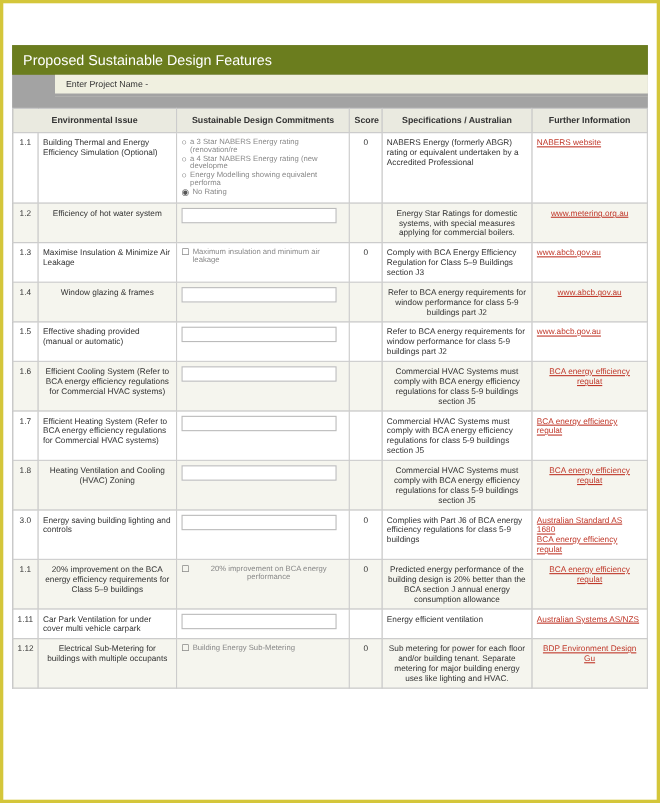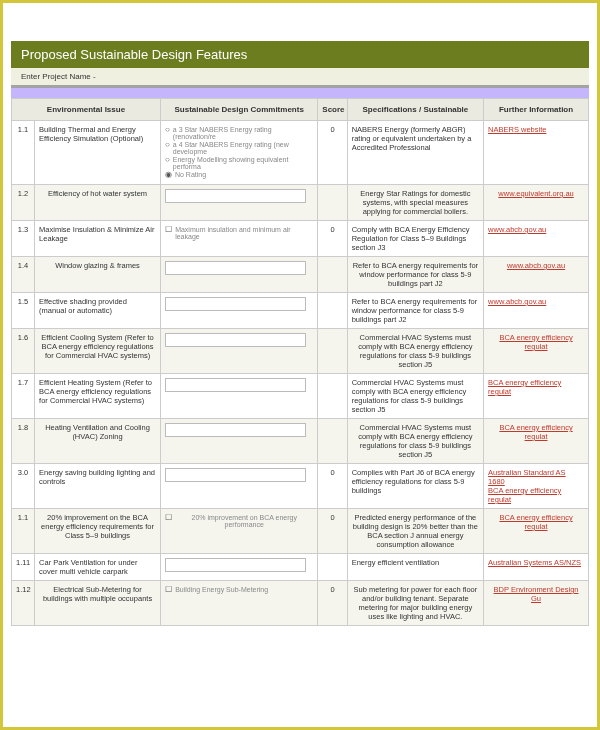--- a/index.html
+++ b/index.html
@@ -7,36 +7,37 @@
     font-family: Arial, Helvetica, sans-serif;
     font-size: 8px;
     background: #fff;
     width: 600px;
     height: 730px;
     border: 3px solid #d4c63a;
     padding: 8px;
   }
   .page {
     width: 100%;
-    background: #c4b5fd;
+    background: #a3a3a3;
   }
   .title-bar {
     background: #6b7d1e;
     color: #fff;
     padding: 6px 10px;
     font-size: 13px;
     font-weight: normal;
     margin-top: 30px;
   }
   .project-row {
     background: #f0f0e0;
     padding: 4px 10px;
     font-size: 8px;
     color: #333;
     border-bottom: 3px solid #a3a3a3;
+    margin-left: 39px;
   }
   .spacer { height: 10px; }
   table {
     width: 100%;
     border-collapse: collapse;
     table-layout: fixed;
   }
   th {
     background: #eaeae0;
     border: 1px solid #ccc;
@@ -113,21 +114,21 @@
         <col class="col-commit">
       <col class="col-score">
         <col class="col-spec">
         <col class="col-info">
     </colgroup>
     <thead>
       <tr>
         <th colspan="2">Environmental Issue</th>
         <th>Sustainable Design Commitments</th>
         <th>Score</th>
-        <th>Specifications / Sustainable</th>
+        <th>Specifications / Australian</th>
         <th>Further Information</th>
       </tr>
     </thead>
     <tbody id="tbody">
         <tr>
           <td class="col-num">1.1</td>
           <td class="">Building Thermal and Energy Efficiency Simulation (Optional)</td>
           <td class="">
             <div class="radio-line">
               <span class="radio-glyph">○</span>
@@ -154,21 +155,21 @@
         </tr>
         <tr>
           <td class="col-num alt">1.2</td>
           <td class=" alt">Efficiency of hot water system</td>
           <td class=" alt">
             <span class="input-box"></span>
           </td>
           <td class="score-cell alt"></td>
           <td class=" alt">Energy Star Ratings for domestic systems, with special measures applying for commercial boilers.</td>
           <td class=" alt">
-            <div><span class="link">www.equivalent.org.au</span></div>
+            <div><span class="link">www.metering.org.au</span></div>
           </td>
         </tr>
         <tr>
           <td class="col-num">1.3</td>
           <td class="">Maximise Insulation &amp; Minimize Air Leakage</td>
           <td class="">
             <div class="check-line">
               <span class="check-glyph">☐</span>
               <span>Maximum insulation and minimum air leakage</span>
             </div>

